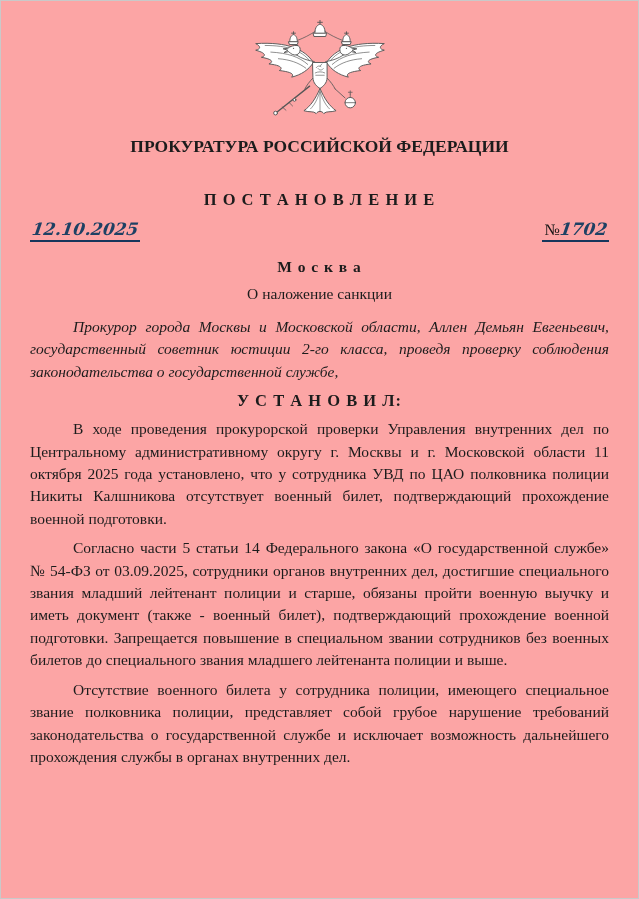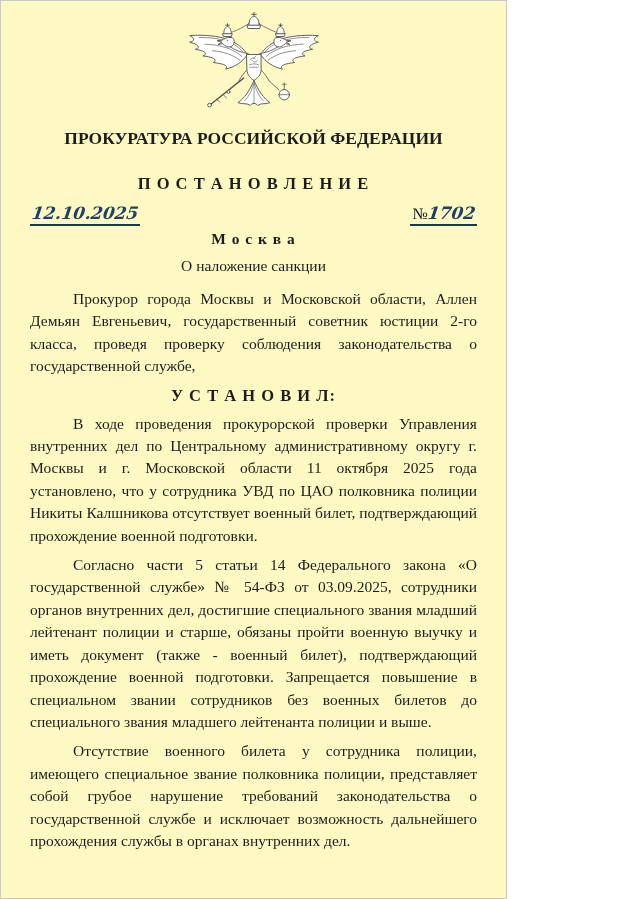--- a/index.html
+++ b/index.html
@@ -1,36 +1,36 @@
 <!DOCTYPE html>
 <html lang="ru"><head>
 <meta charset="utf-8">
 <style>
   html,body{margin:0;padding:0;background:#ffffff;}
   .page{
     position:relative;
-    width:507px;height:899px;
+    width:639px;height:899px;
     box-sizing:border-box;
-    background:#fef9c3;
+    background:#fca5a5;
     border:1px solid #c9c9c9;
     font-family:"Liberation Serif",serif;
     color:#1c1c1c;
-    padding:0 29px;
+    padding:8px 29px;
     overflow:hidden;
   }
   .emblem-wrap{display:flex;justify-content:center;margin-top:10px;}
   .org{
     text-align:center;font-weight:bold;
     font-size:17.5px;line-height:25px;
     margin-top:11px;
   }
   .doc-title{
     text-align:center;font-weight:bold;
     font-size:16.5px;letter-spacing:1px;
-    margin-top:23px;
+    margin-top:31px;
   }
   .date-row{
     display:flex;justify-content:space-between;align-items:flex-end;
     margin-top:9px;
   }
   .underlined{
     border-bottom:2px solid #16365c;
     padding:0 2px 1px 2px;
     display:inline-block;
   }
@@ -41,32 +41,32 @@
     display:inline-block;
     transform:skewX(-8deg);
   }
   .num-sign{
     font-family:"Liberation Serif",serif;
     font-style:normal;font-weight:normal;
     color:#141414;font-size:16px;
   }
   .city{
     text-align:center;font-weight:bold;
-    font-size:15.5px;margin-top:4px;letter-spacing:1px;
+    font-size:15.5px;margin-top:16px;letter-spacing:1px;
   }
   .subject{
     text-align:center;font-weight:normal;
     font-size:15.5px;margin-top:9px;
   }
   .para{
     font-size:15.5px;line-height:22.4px;
     text-align:justify;text-indent:43px;
     margin:7px 0 0 0;
   }
-  .para.intro{margin-top:13px;}
+  .para.intro{margin-top:13px;font-style:italic;}
   .resolved{
     text-align:center;font-weight:bold;
     font-size:16.5px;letter-spacing:1px;
     margin-top:8px;
   }
   .emblem-svg{stroke:#565656;}
 </style>
 </head>
 <body>
 

